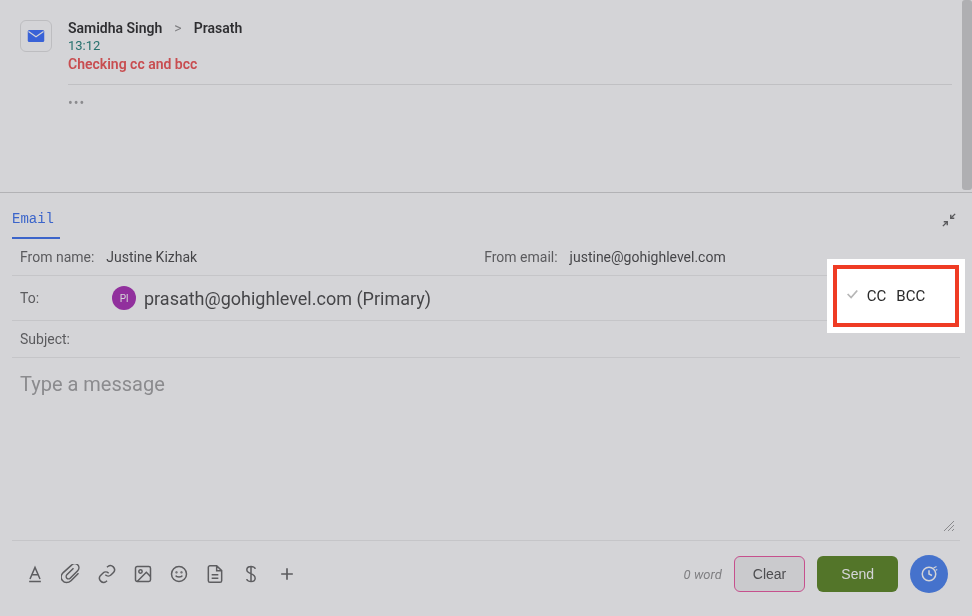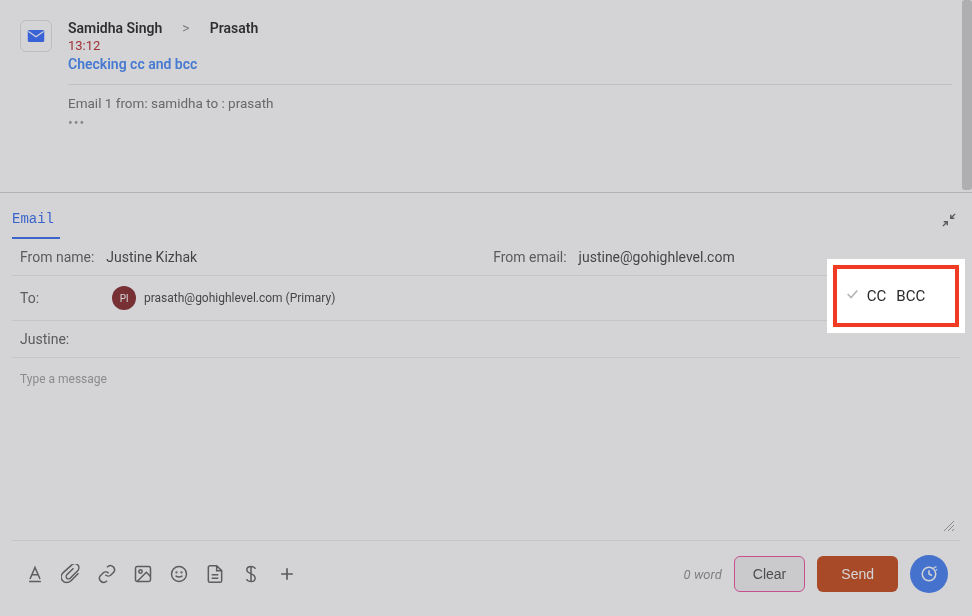--- a/index.html
+++ b/index.html
@@ -64,36 +64,36 @@
     .thread-icon svg {
       width: 18px;
       height: 14px;
     }
     .thread-body {
       flex: 1;
     }
     .thread-header {
       display: flex;
       align-items: center;
-      gap: 20px;
+      gap: 12px;
       color: #1a1a1a;
       font-size: 14px;
       font-weight: 600;
     }
     .thread-header .arrow {
       color: #8a8a8a;
       font-weight: 400;
     }
     .thread-time {
-      color: #b91c1c;
+      color: #0f766e;
       font-size: 13px;
       margin-top: 2px;
     }
     .thread-subject {
-      color: #3b82f6;
+      color: #ef4444;
       font-size: 14px;
       font-weight: 600;
       margin-top: 3px;
     }
     .thread-divider {
       border: none;
       border-top: 1px solid #e3e3e3;
       margin: 12px 0 10px 0;
     }
     .thread-preview {
@@ -144,21 +144,21 @@
     .field-label {
       color: #585858;
       width: 92px;
       flex-shrink: 0;
     }
     .field-value {
       color: #3a3a3a;
     }
     .from-row {
       display: flex;
-      gap: 36px;
+      gap: 27px;
     }
     .from-pair {
       display: flex;
       align-items: center;
     }
     .from-pair .field-label {
       width: auto;
       margin-right: 12px;
     }
     .to-row {
@@ -168,31 +168,31 @@
     }
     .to-label {
       color: #585858;
       width: 84px;
       flex-shrink: 0;
     }
     .avatar-small {
       width: 24px;
       height: 24px;
       border-radius: 50%;
-      background: #7f1d1d;
+      background: #a21caf;
       color: #fff;
       font-size: 10px;
       display: flex;
       align-items: center;
       justify-content: center;
       flex-shrink: 0;
     }
     .to-value {
       color: #3a3a3a;
-      font-size: 12px;
+      font-size: 18px;
     }
     .cc-bcc {
       margin-left: auto;
       display: flex;
       gap: 10px;
       align-items: center;
       font-size: 14px;
       color: #3a3a3a;
     }
     .cc-check {
@@ -200,21 +200,21 @@
     }
     .subject-row .field-label {
       width: 70px;
     }
     .msg-body {
       border: none;
       resize: none;
       width: 100%;
       height: 178px;
       padding: 14px 8px;
-      font-size: 12px;
+      font-size: 20px;
       color: #4d7c0f;
       font-family: inherit;
       outline: none;
     }
     .msg-body::placeholder {
       color: #9a9a9a;
     }
     .msg-wrap {
       position: relative;
     }
@@ -264,21 +264,21 @@
     .btn-clear {
       background: #f2f2f2;
       border: 1px solid #ec4899;
       color: #444;
       padding: 9px 18px;
       border-radius: 6px;
       font-size: 14px;
       cursor: pointer;
     }
     .btn-send {
-      background: #c2410c;
+      background: #4d7c0f;
       border: none;
       color: #fff;
       padding: 10px 24px;
       border-radius: 6px;
       font-size: 14px;
       cursor: pointer;
     }
     .btn-schedule {
       background: #3a78f0;
       border: none;
@@ -335,21 +335,20 @@
       </div>
       <div class="thread-body">
         <div class="thread-header">
           <span>Samidha Singh</span>
           <span class="arrow">&gt;</span>
           <span>Prasath</span>
         </div>
         <div class="thread-time">13:12</div>
         <div class="thread-subject">Checking cc and bcc</div>
         <hr class="thread-divider">
-        <div class="thread-preview">Email 1 from: samidha to : prasath</div>
         <div class="thread-dots">•••</div>
       </div>
     </div>
   </div>
 
   <div class="composer">
     <div class="composer-tabs">
       <span class="tab-email">Email</span>
       <span class="collapse-icon">
         <svg viewBox="0 0 16 16" stroke="#555" stroke-width="1.6" fill="none">
@@ -383,21 +382,21 @@
                 <path d="M3 8 L7 12 L14 4"></path>
               </svg>
           </span>
           <span>CC</span>
           <span>BCC</span>
         </div>
       </div>
     </div>
 
     <div class="field-row subject-row">
-      <span class="field-label">Justine:</span>
+      <span class="field-label">Subject:</span>
       <span class="field-value"></span>
     </div>
 
     <div class="msg-wrap">
       <textarea class="msg-body" placeholder="Type a message" style=""></textarea>
       <span class="resize-handle">
         <svg width="10" height="10" viewBox="0 0 10 10" stroke="#999" stroke-width="1">
             <path d="M0 10 L10 0 M4 10 L10 4 M8 10 L10 8"></path>
           </svg>
       </span>

